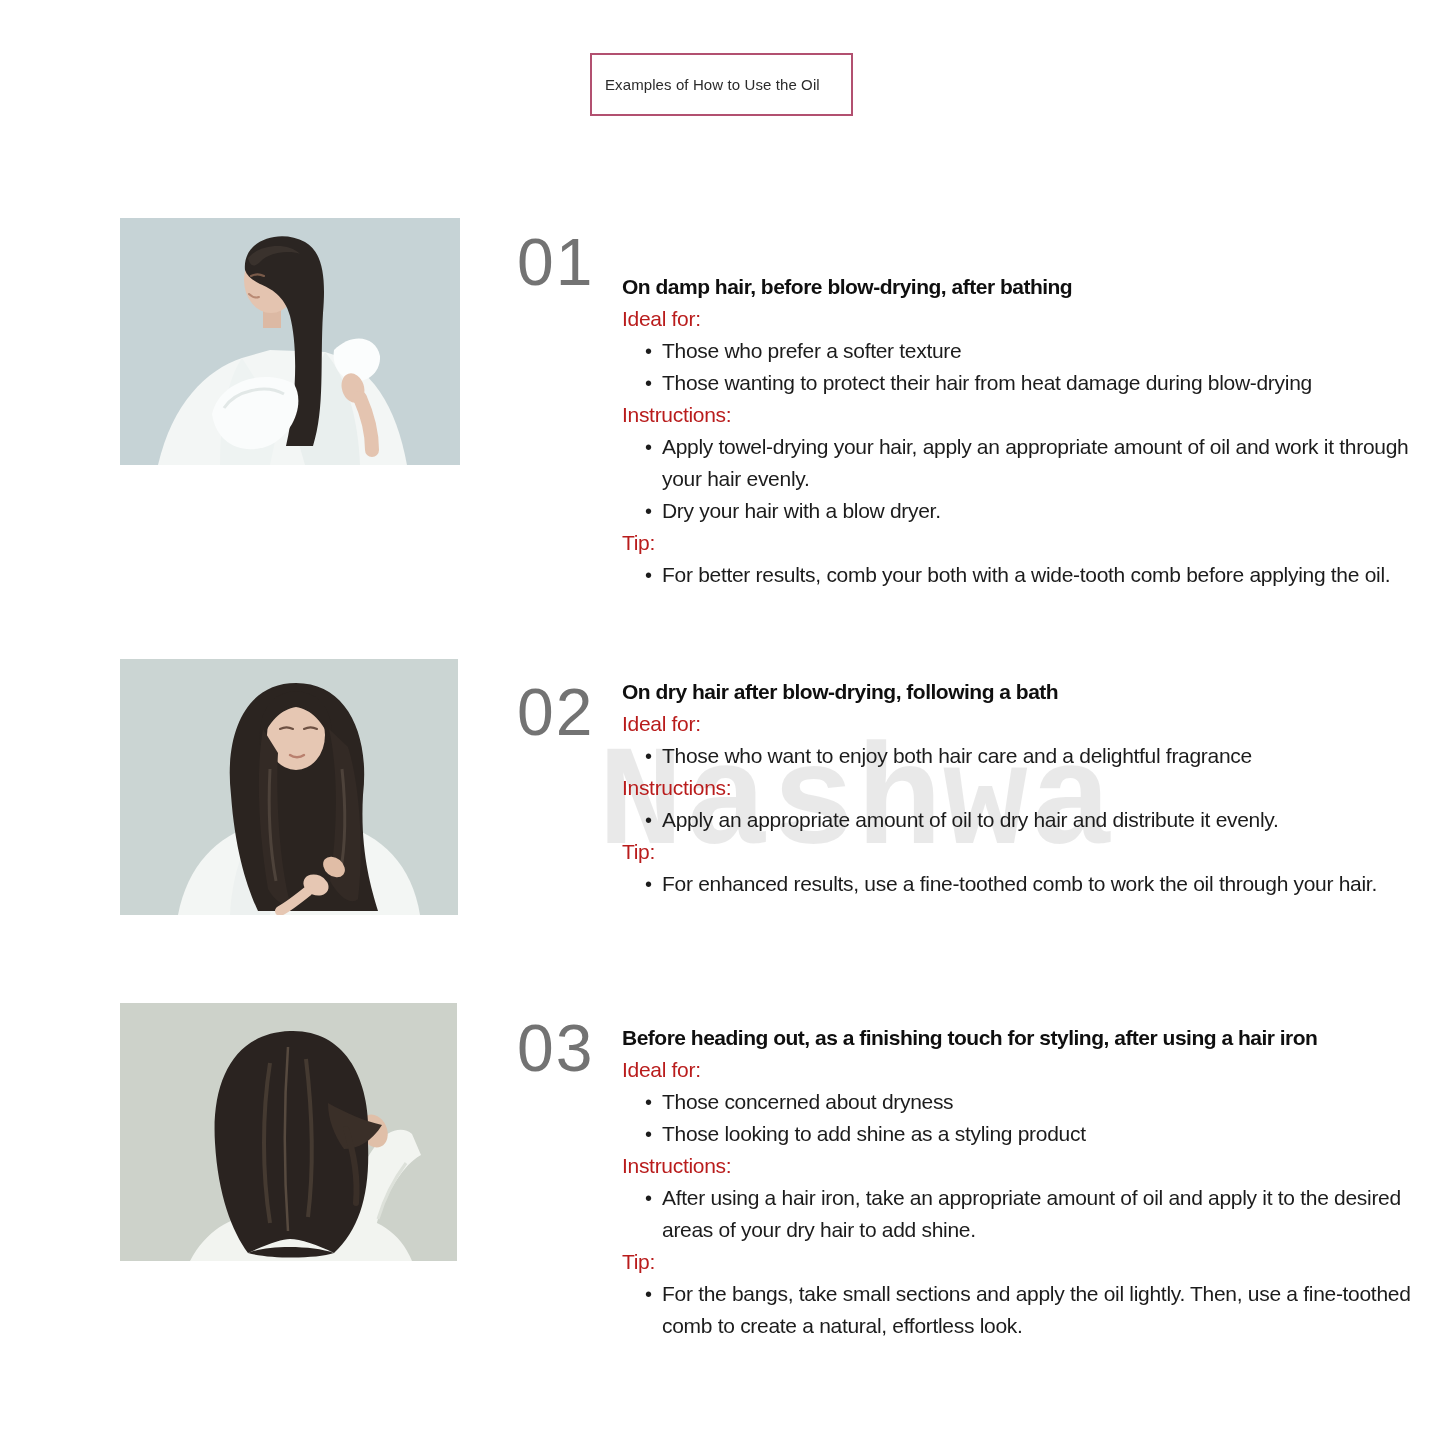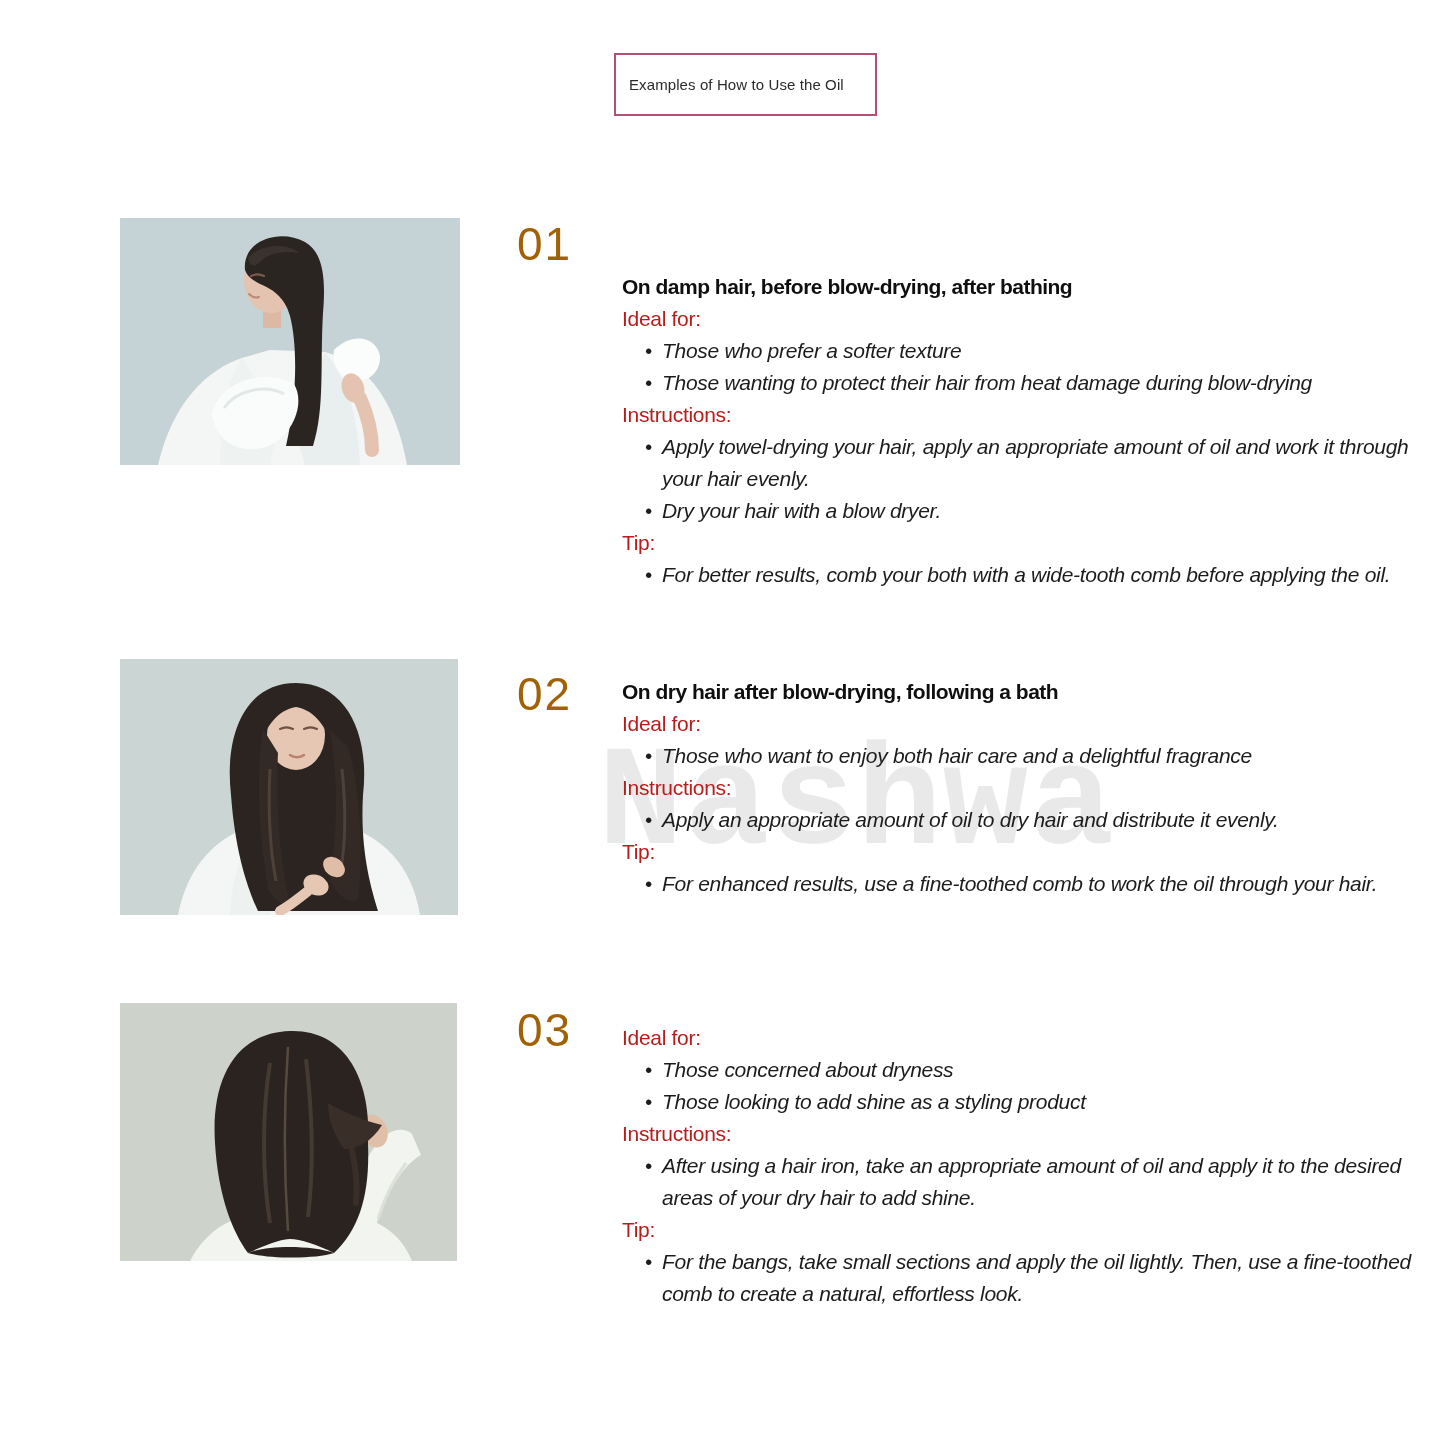--- a/index.html
+++ b/index.html
@@ -23,21 +23,20 @@
     top: 53px;
     width: 263px;
     height: 63px;
     border: 2px solid #b25070;
     box-sizing: border-box;
     display: flex;
     align-items: center;
     padding-left: 13px;
     background: #ffffff;
     z-index: 2;
-    margin-left: 24px;
   }
   .title-box span {
     font-size: 15px;
     letter-spacing: 0.1px;
     color: #2b2b2b;
   }
 
   
   .watermark {
     position: absolute;
@@ -68,24 +67,25 @@
     position: absolute;
     left: 120px;
     top: 0;
     overflow: hidden;
   }
   .photo svg { display: block; }
 
   .big-num {
     position: absolute;
     left: 517px;
-    font-size: 46px;
+    font-size: 66px;
     line-height: 1;
-    color: #a16207;
+    color: #737373;
     letter-spacing: 2px;
+    margin-top: 8px;
   }
   .section-1 .big-num { top: 3px; }
   .section-2 .big-num { top: 12px; }
   .section-3 .big-num { top: 4px; }
 
   .content {
     position: absolute;
     left: 622px;
     width: 790px;
     font-size: 21px;
@@ -106,21 +106,20 @@
 
   .label { color: #b91c1c; }
 
   ul.bullets {
     margin: 0;
     padding: 0 0 0 40px;
     list-style: none;
   }
   ul.bullets li {
     position: relative;
-    font-style: italic;
   }
   ul.bullets li::before {
     content: "\2022";
     position: absolute;
     left: -17px;
     top: 0;
     font-size: 20px;
   }
 </style>
 </head>
@@ -243,20 +242,21 @@
       <path d="M208,100 C226,110 244,118 262,122 C252,138 238,146 224,146 C214,132 208,116 208,100 Z" fill="#3a2f28"></path>
       <path d="M226,126 C234,150 238,176 236,200" stroke="#3a2f28" stroke-width="6" fill="none" stroke-linecap="round"></path>
 
       <path d="M150,60 C142,110 142,170 150,220" stroke="#453a31" stroke-width="4" fill="none"></path>
       <path d="M186,56 C192,106 194,164 188,214" stroke="#453a31" stroke-width="4" fill="none"></path>
       <path d="M168,44 C164,100 164,170 168,228" stroke="#574a3f" stroke-width="2.5" fill="none"></path>
     </svg>
   </div>
   <div class="big-num">03</div>
   <div class="content">
+    <div class="heading">Before heading out, as a finishing touch for styling, after using a hair iron</div>
     <div class="label">Ideal for:</div>
     <ul class="bullets">
       <li>Those concerned about dryness</li>
       <li>Those looking to add shine as a styling product</li>
     </ul>
     <div class="label">Instructions:</div>
     <ul class="bullets">
       <li>After using a hair iron, take an appropriate amount of oil and apply it to the desired areas of your dry hair to add shine.</li>
     </ul>
     <div class="label">Tip:</div>

